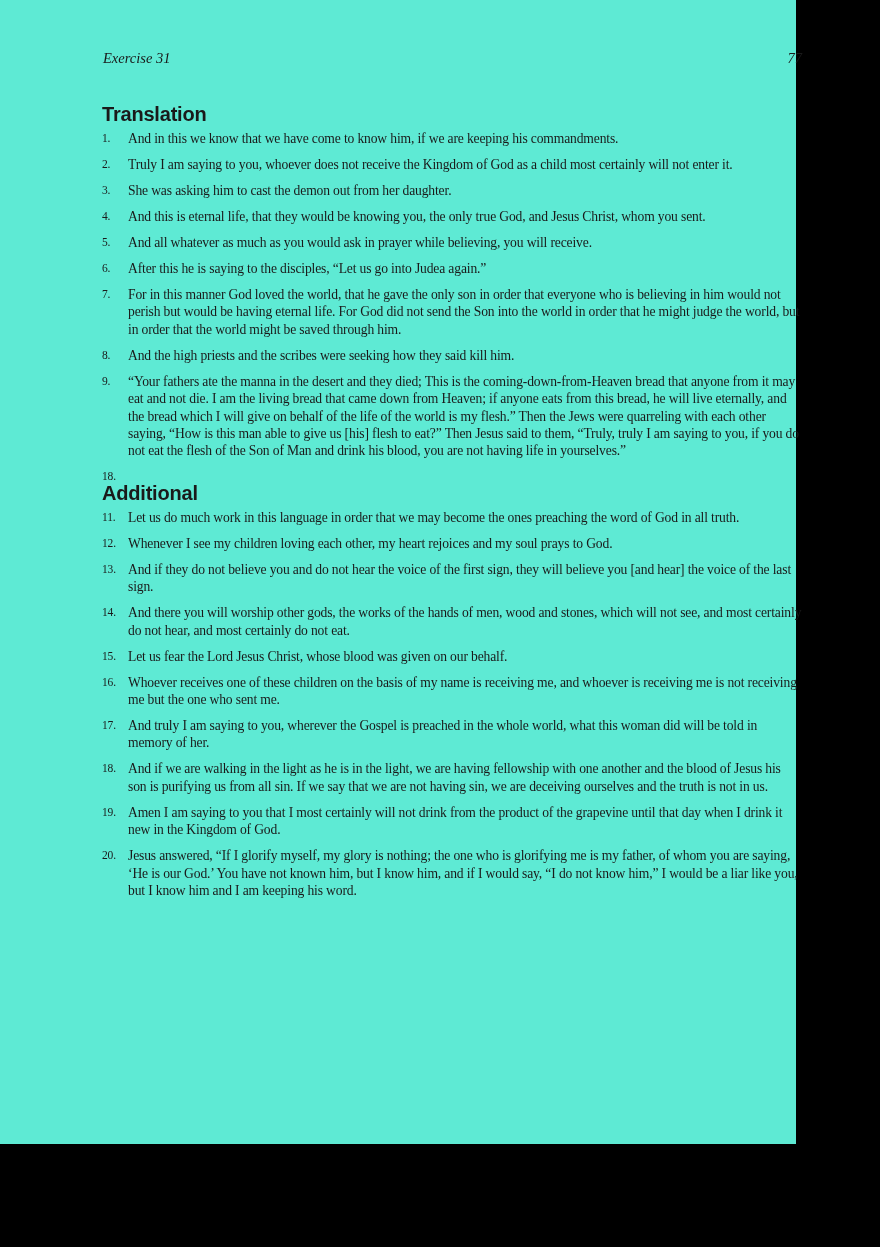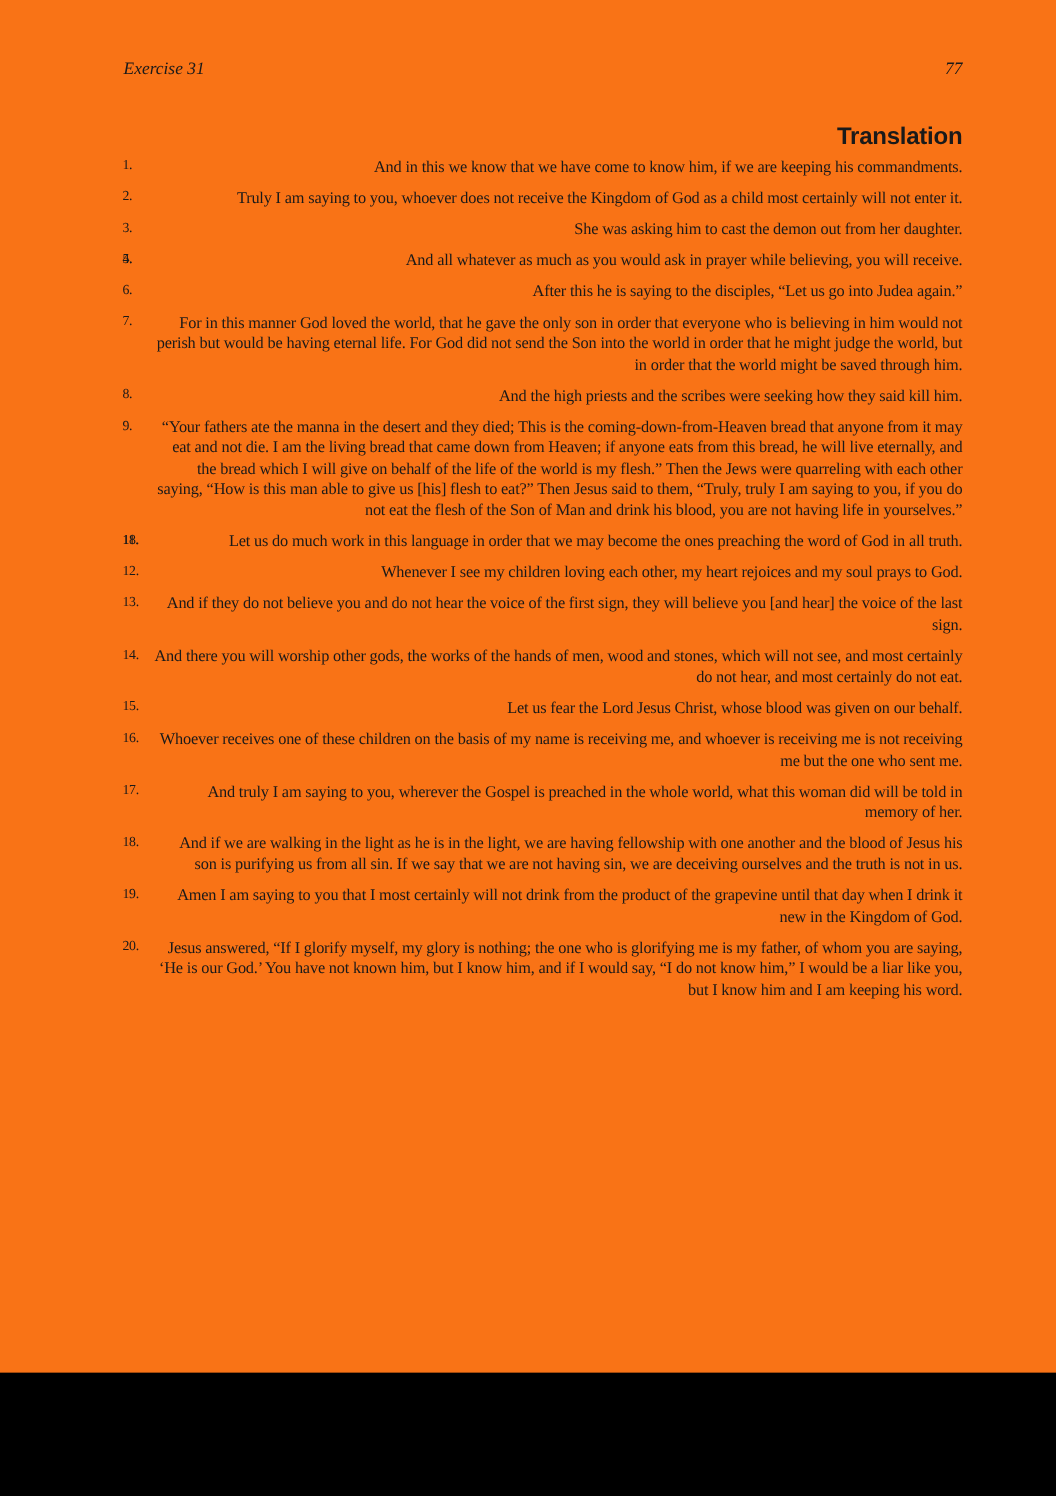--- a/index.html
+++ b/index.html
@@ -10,25 +10,24 @@
     body {
       width: 880px;
       height: 1247px;
       position: relative;
       overflow: hidden;
     }
     .page {
       position: absolute;
       left: 0;
       top: 0;
-      width: 880px;
+      width: 796px;
       height: 1144px;
-      background: #f97316;
+      background: #5eead4;
       color: #1a1a1a;
-      text-align: right;
     }
     .running-head {
       position: absolute;
       top: 50px;
       left: 103px;
       width: 699px;
       height: 20px;
       font-family: "Liberation Serif", serif;
       font-size: 14.5px;
       font-style: italic;
@@ -100,29 +99,30 @@
     <span class="page-num">77</span>
   </div>
 
   <div class="content">
 
     <h2 class="section-heading">Translation</h2>
     <ol class="items">
       <li><span class="num">1.</span><span>And in this we know that we have come to know him, if we are keeping his commandments.</span></li>
       <li><span class="num">2.</span><span>Truly I am saying to you, whoever does not receive the Kingdom of God as a child most certainly will not enter it.</span></li>
       <li><span class="num">3.</span><span>She was asking him to cast the demon out from her daughter.</span></li>
-      <li><span class="num">4.</span></li>
+      <li><span class="num">4.</span><span>And this is eternal life, that they would be knowing you, the only true God, and Jesus Christ, whom you sent.</span></li>
       <li><span class="num">5.</span><span>And all whatever as much as you would ask in prayer while believing, you will receive.</span></li>
       <li><span class="num">6.</span><span>After this he is saying to the disciples, “Let us go into Judea again.”</span></li>
       <li><span class="num">7.</span><span>For in this manner God loved the world, that he gave the only son in order that everyone who is believing in him would not perish but would be having eternal life. For God did not send the Son into the world in order that he might judge the world, but in order that the world might be saved through him.</span></li>
       <li><span class="num">8.</span><span>And the high priests and the scribes were seeking how they said kill him.</span></li>
       <li><span class="num">9.</span><span> “Your fathers ate the manna in the desert and they died; This is the coming-down-from-Heaven bread that anyone from it may eat and not die. I am the living bread that came down from Heaven; if anyone eats from this bread, he will live eternally, and the bread which I will give on behalf of the life of the world is my flesh.” Then the Jews were quarreling with each other saying, “How is this man able to give us [his] flesh to eat?” Then Jesus said to them, “Truly, truly I am saying to you, if you do not eat the flesh of the Son of Man and drink his blood, you are not having life in yourselves.”</span></li>
       <li><span class="num">18.</span></li>
     </ol>
 
+    <h2 class="section-heading second">Additional</h2>
     <ol class="items">
       <li><span class="num">11.</span><span>Let us do much work in this language in order that we may become the ones preaching the word of God in all truth.</span></li>
       <li><span class="num">12.</span><span>Whenever I see my children loving each other, my heart rejoices and my soul prays to God.</span></li>
       <li><span class="num">13.</span><span>And if they do not believe you and do not hear the voice of the first sign, they will believe you [and hear] the voice of the last sign.</span></li>
       <li><span class="num">14.</span><span>And there you will worship other gods, the works of the hands of men, wood and stones, which will not see, and most certainly do not hear, and most certainly do not eat.</span></li>
       <li><span class="num">15.</span><span>Let us fear the Lord Jesus Christ, whose blood was given on our behalf.</span></li>
       <li><span class="num">16.</span><span>Whoever receives one of these children on the basis of my name is receiving me, and whoever is receiving me is not receiving me but the one who sent me.</span></li>
       <li><span class="num">17.</span><span>And truly I am saying to you, wherever the Gospel is preached in the whole world, what this woman did will be told in memory of her.</span></li>
       <li><span class="num">18.</span><span>And if we are walking in the light as he is in the light, we are having fellowship with one another and the blood of Jesus his son is purifying us from all sin. If we say that we are not having sin, we are deceiving ourselves and the truth is not in us.</span></li>
       <li><span class="num">19.</span><span>Amen I am saying to you that I most certainly will not drink from the product of the grapevine until that day when I drink it new in the Kingdom of God.</span></li>

